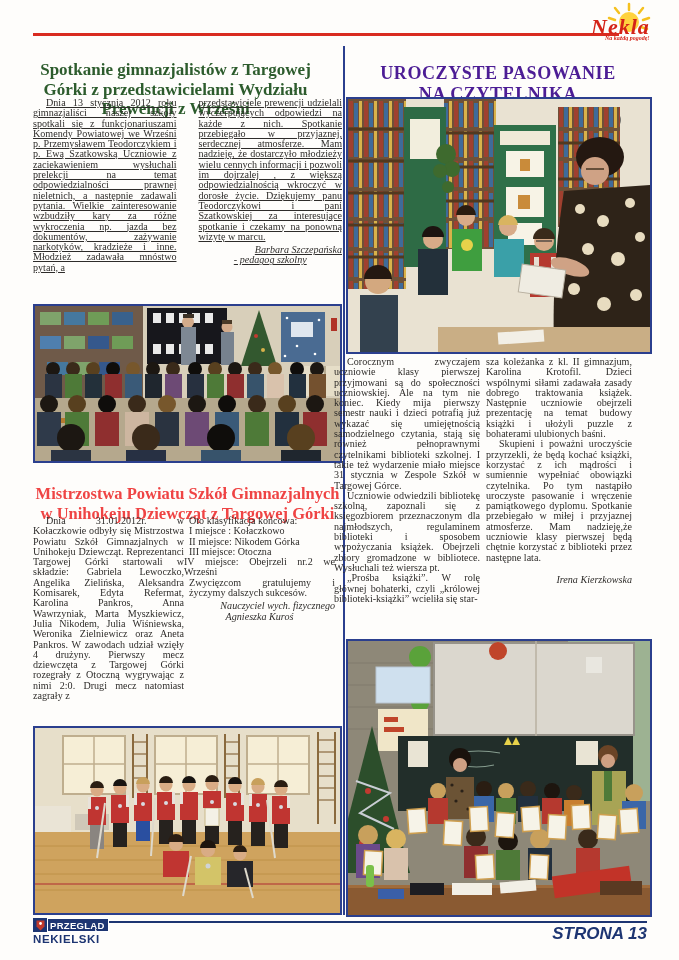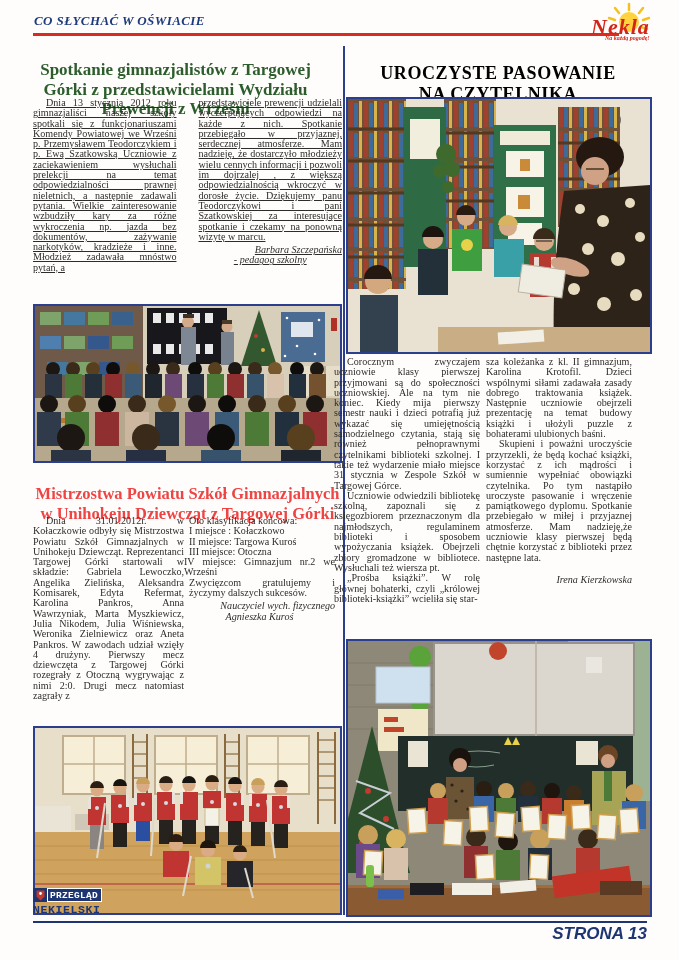--- a/index.html
+++ b/index.html
@@ -12,21 +12,21 @@
   .logo{position:absolute;left:589px;top:2px;width:80px;height:46px;}
   .logo svg{position:absolute;left:14px;top:0;}
   .logo-name{position:absolute;left:2px;top:12px;font-style:italic;font-weight:bold;
              font-size:22px;color:#d42318;letter-spacing:1px;}
   .logo-tag{position:absolute;left:16px;top:33px;font-style:italic;font-weight:bold;
             font-size:6px;color:#d42318;white-space:nowrap;}
   
   .art-title{position:absolute;text-align:center;font-weight:bold;}
   #t1{left:21px;top:46px;width:309px;font-size:17px;line-height:19.5px;color:#2d5c2d;}
   #t2{left:33px;top:470px;width:309px;font-size:16.5px;line-height:20px;color:#ef4444;}
-  #t3{left:349px;top:48px;width:298px;font-size:18px;line-height:21px;color:#000000;letter-spacing:.6px;}
+  #t3{left:349px;top:48px;width:298px;font-size:18px;line-height:21px;color:#4c1d95;letter-spacing:.6px;}
   
   .body-cols{position:absolute;display:flex;font-size:10.1px;line-height:10.3px;
              color:#2e2c2a;text-align:justify;overflow:hidden;}
   #b1{left:33px;top:98px;width:309px;height:193px;gap:22px;text-decoration:underline;}
   #b2{left:33px;top:516px;width:309px;height:198px;}
   #b3{left:334px;top:357px;width:298px;height:278px;gap:6px;}
   #b1 .bcol,#b2 .bcol{width:151px;}
   #b3 .bcol{width:146px;}
   .bcol p{margin:0;}
   .ind{text-indent:13px;}
@@ -37,35 +37,34 @@
   
   .photo{position:absolute;border:2px solid #2b3f8e;box-sizing:border-box;background:#cfc6b4;}
   .photo svg{display:block;width:100%;height:100%;}
   #p1{left:33px;top:304px;width:309px;height:159px;}
   #p2{left:346px;top:97px;width:306px;height:257px;}
   #p3{left:33px;top:726px;width:309px;height:189px;}
   #p4{left:346px;top:639px;width:306px;height:278px;}
   .vrule{position:absolute;left:343px;top:46px;width:2px;height:869px;background:#2b3f8e;}
   
   .footer-rule{position:absolute;left:33px;top:921px;width:614px;height:2px;background:#1d3572;}
-  .footer-logo{position:absolute;left:33px;top:888px;font-family:Liberation Mono, monospace;}
+  .footer-logo{position:absolute;left:33px;top:918px;font-family:Liberation Sans, sans-serif;}
   .fl-top{display:flex;align-items:stretch;}
   .crest{width:14px;background:#1d3572;display:flex;align-items:center;justify-content:center;}
   .fl-name{background:#1d3572;color:#fff;font-weight:bold;font-size:9.5px;padding:2px 4px 1px 3px;
            box-shadow:inset 0 0 0 1px #fff;letter-spacing:.3px;}
   .fl-sub{color:#1d3572;font-weight:bold;font-size:11.5px;letter-spacing:.6px;margin-top:1px;}
   .page-number{position:absolute;right:32px;top:924px;font-family:"Liberation Sans",sans-serif;
                font-weight:bold;font-style:italic;font-size:17px;color:#1d3572;}
 </style>
 </head>
 <body>
 
 <div class="page">
 
-  <div class="kicker">CO SŁYCHAĆ W OŚWIACIE</div>
   <div class="red-rule"></div>
   <div class="logo">
     <svg width="52" height="40" viewBox="0 0 52 40">
       <g stroke="#f5c11e" stroke-width="2.5" stroke-linecap="round">
         <line x1="26" y1="2" x2="26" y2="8"></line>
           <line x1="12" y1="6" x2="16" y2="11"></line>
         <line x1="40" y1="6" x2="36" y2="11"></line>
           <line x1="6" y1="16" x2="12" y2="18"></line>
         <line x1="46" y1="16" x2="40" y2="18"></line>
           <line x1="44" y1="27" x2="38" y2="25"></line>
@@ -218,23 +217,23 @@
   </div>
 
   <h2 class="art-title" id="t2">Mistrzostwa Powiatu Szkół Gimnazjalnych w Unihokeju Dziewcząt z Targowej Górki</h2>
   <div class="body-cols" id="b2">
     <div class="bcol">
       <p class="ind">Dnia 31.01.2012r. w Kołaczkowie odbyły się Mistrzostwa Powiatu Szkół Gimnazjalnych w Unihokeju Dziewcząt. Reprezentanci Targowej Górki startowali w składzie: Gabriela Lewoczko, Angelika Zielińska, Aleksandra Komisarek, Edyta Refermat, Karolina Pankros, Anna Wawrzyniak, Marta Myszkiewicz, Julia Nikodem, Julia Wiśniewska, Weronika Zielniewicz oraz Aneta Pankros. W zawodach udział wzięły 4 drużyny. Pierwszy mecz dziewczęta z Targowej Górki rozegrały z Otoczną wygrywając z nimi 2:0. Drugi mecz natomiast zagrały z</p>
     </div>
     <div class="bcol">
       <p class="rlist">Oto klasyfikacja końcowa:</p>
       <p class="rlist">I miejsce : Kołaczkowo</p>
-      <p class="rlist">II miejsce: Targowa Kuroś</p>
+      <p class="rlist">II miejsce: Nikodem Górka</p>
       <p class="rlist">III miejsce: Otoczna</p>
-      <p>IV miejsce: Gimnazjum nr.2 we Wrześni</p>
+      <p>IV miejsce: Obejrzeli nr.2 we Wrześni</p>
       <p class="rlist">Zwycięzcom gratulujemy i życzymy dalszych sukcesów.</p>
       <p class="sig">Nauczyciel wych. fizycznego</p>
       <p class="sig2">Agnieszka Kuroś</p>
     </div>
   </div>
 
   <div class="photo" id="p3">
     <svg viewBox="0 0 305 185" preserveAspectRatio="none">
       <rect width="305" height="185" fill="#e7dfca"></rect>
       <rect x="28" y="8" width="62" height="58" fill="#f6eed6" stroke="#bfae8e" stroke-width="2"></rect>

